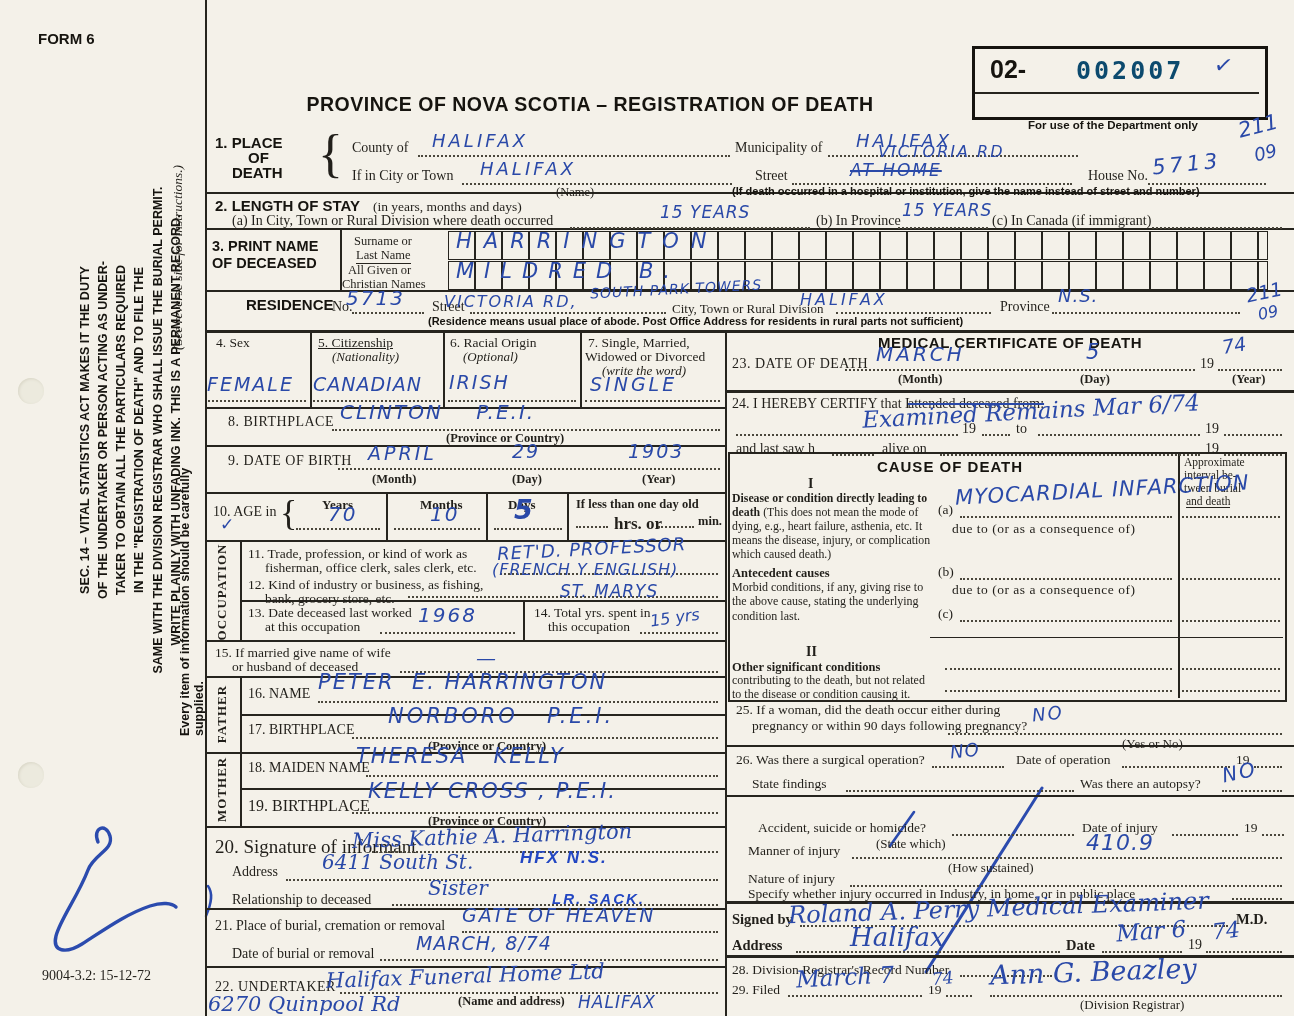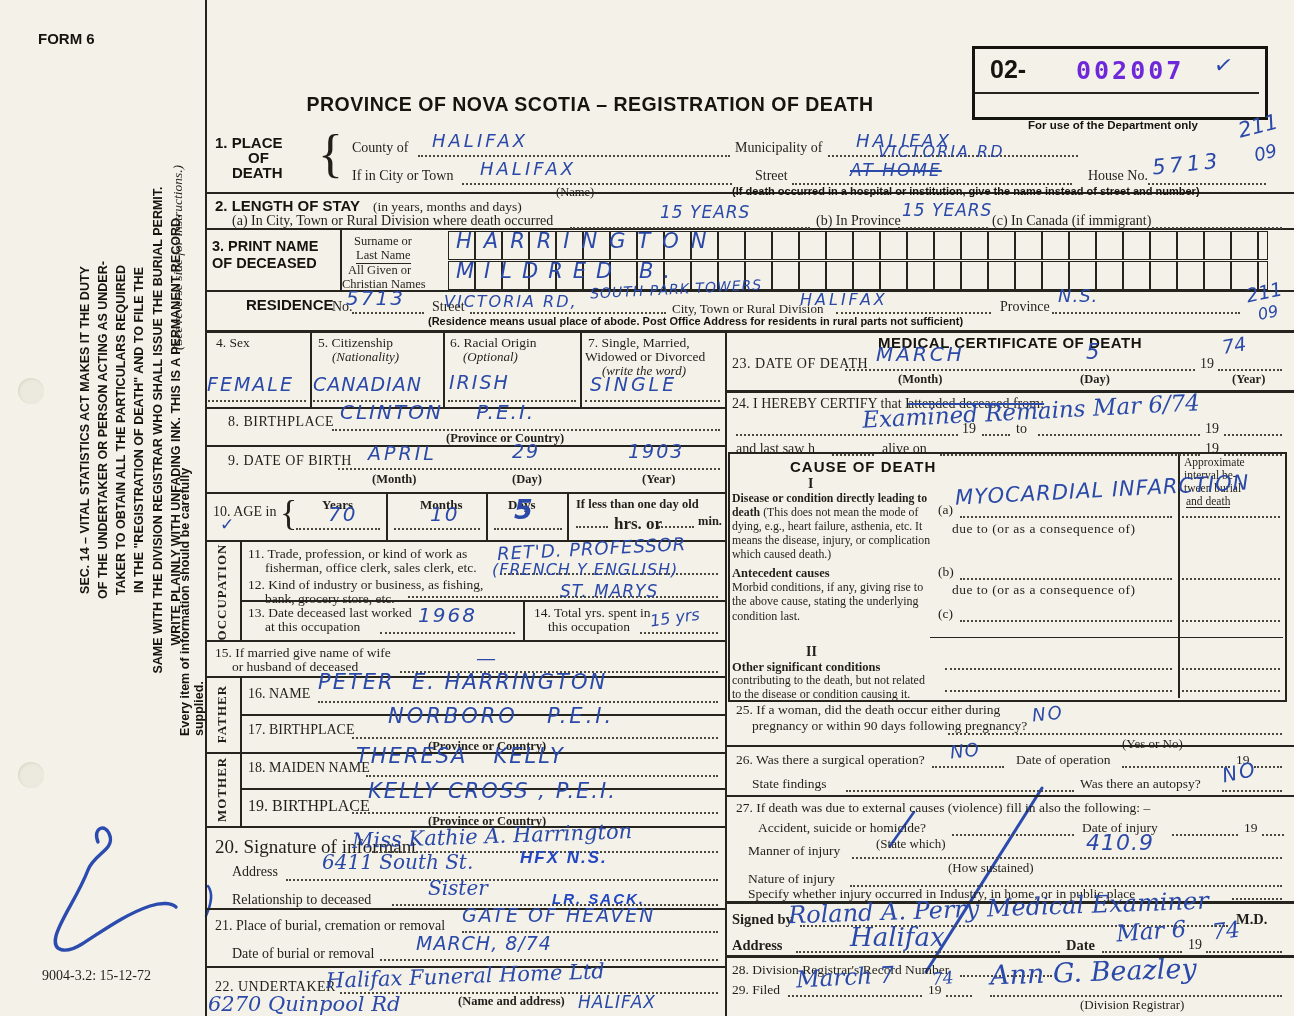--- a/index.html
+++ b/index.html
@@ -15,21 +15,21 @@
   .mk{font-family:"Liberation Sans",sans-serif;font-style:italic;font-weight:bold;color:#2246c2;white-space:pre;}
   .hl{position:absolute;background:#26241e;height:1.5px;}
   .vl{position:absolute;background:#26241e;width:1.5px;}
   .dl{position:absolute;height:0;border-bottom:2px dotted #4a473c;}
   .strike{text-decoration:line-through;text-decoration-color:#2a49a8;text-decoration-thickness:2px;}
   .vlab{position:absolute;transform:rotate(-90deg);font-family:"Liberation Serif",serif;
         font-weight:bold;letter-spacing:1px;font-size:13px;text-align:center;}
   .grid{position:absolute;border:1.6px solid #26241e;
         background-image:repeating-linear-gradient(90deg,transparent 0 25.4px,#26241e 25.4px 27px);}
   .hole{position:absolute;width:26px;height:26px;border-radius:50%;background:#eceade;box-shadow:inset 1px 1px 3px #d8d5c6;}
-  .stamp{font-family:"DejaVu Sans Mono",monospace;font-weight:bold;color:#6d28d9;letter-spacing:3px;}
+  .stamp{font-family:"DejaVu Sans Mono",monospace;font-weight:bold;color:#0c4a6e;letter-spacing:3px;}
 </style>
 </head>
 <body>
 
 <div class="paper">
 
   <svg class="abs" style="left:0;top:0;width:1294px;height:1016px;pointer-events:none" viewBox="0 0 1294 1016">
     <path d="M98 842 C 92 828, 106 822, 110 836 C 114 850, 94 854, 88 870 C 78 896, 60 920, 56 936 C 52 952, 66 954, 82 944 C 104 930, 126 914, 150 906 C 162 902, 172 903, 176 907" fill="none" stroke="#2b4bae" stroke-width="3.4" stroke-linecap="round"></path>
     <path d="M206 916 C 212 902, 213 893, 208 886" fill="none" stroke="#2b4bae" stroke-width="2.4" stroke-linecap="round"></path>
     <path d="M926 972 L 1042 788" fill="none" stroke="#2b4bae" stroke-width="3" stroke-linecap="round"></path>
@@ -165,21 +165,21 @@
   <div class="abs ser" style="left:1000px;top:299px;font-size:14px;">Province</div>
   <div class="dl" style="left:1052px;top:312px;width:188px;"></div>
   <div class="abs hw" style="left:1058px;top:285px;font-size:18px;letter-spacing:1px;">N.S.</div>
   <div class="abs sans b" style="left:428px;top:315px;font-size:11px;">(Residence means usual place of abode. Post Office Address for residents in rural parts not sufficient)</div>
   <div class="abs hw" style="left:1246px;top:281px;font-size:19px;transform:rotate(-12deg);">211</div>
   <div class="abs hw" style="left:1258px;top:303px;font-size:16px;transform:rotate(-12deg);">09</div>
 
   <div class="abs ser" style="left:216px;top:335px;font-size:13.5px;">4. Sex</div>
   <div class="abs hw" style="left:207px;top:373px;font-size:19px;letter-spacing:2px;">FEMALE</div>
   <div class="dl" style="left:208px;top:400px;width:98px;"></div>
-  <div class="abs ser" style="left:318px;top:335px;font-size:13.5px;">5. Citizenship</div>
+  <div class="abs ser" style="left:318px;top:335px;font-size:13.5px;text-decoration:underline;">5. Citizenship</div>
   <div class="abs ser i" style="left:332px;top:349px;font-size:13px;">(Nationality)</div>
   <div class="abs hw" style="left:313px;top:373px;font-size:19px;letter-spacing:1px;">CANADIAN</div>
   <div class="dl" style="left:313px;top:400px;width:126px;"></div>
   <div class="abs ser" style="left:450px;top:335px;font-size:13.5px;">6. Racial Origin</div>
   <div class="abs ser i" style="left:463px;top:349px;font-size:13px;">(Optional)</div>
   <div class="abs hw" style="left:449px;top:371px;font-size:19px;letter-spacing:2px;">IRISH</div>
   <div class="dl" style="left:448px;top:400px;width:128px;"></div>
   <div class="abs ser" style="left:588px;top:335px;font-size:13.5px;">7. Single, Married,</div>
   <div class="abs ser" style="left:585px;top:349px;font-size:13.5px;">Widowed or Divorced</div>
   <div class="abs ser i" style="left:602px;top:363px;font-size:13px;">(write the word)</div>
@@ -308,21 +308,21 @@
   <div class="dl" style="left:1038px;top:434px;width:162px;"></div>
   <div class="abs ser" style="left:1205px;top:421px;font-size:14px;">19</div>
   <div class="dl" style="left:1224px;top:434px;width:58px;"></div>
   <div class="abs ser" style="left:736px;top:441px;font-size:14px;">and last saw h</div>
   <div class="dl" style="left:832px;top:454px;width:42px;"></div>
   <div class="abs ser" style="left:882px;top:441px;font-size:14px;">alive on</div>
   <div class="dl" style="left:940px;top:454px;width:260px;"></div>
   <div class="abs ser" style="left:1205px;top:441px;font-size:14px;">19</div>
   <div class="dl" style="left:1224px;top:454px;width:58px;"></div>
 
-  <div class="abs sans b" style="left:790px;top:458px;width:320px;text-align:left;font-size:15px;letter-spacing:1px;">CAUSE OF DEATH</div>
+  <div class="abs sans b" style="left:790px;top:458px;width:320px;text-align:center;font-size:15px;letter-spacing:1px;">CAUSE OF DEATH</div>
   <div class="abs ser" style="left:1184px;top:456px;font-size:11.5px;line-height:1.2;">Approximate</div>
   <div class="abs ser" style="left:1184px;top:469px;font-size:11.5px;">interval be-</div>
   <div class="abs ser" style="left:1184px;top:482px;font-size:11.5px;">tween burial</div>
   <div class="abs ser" style="left:1186px;top:495px;font-size:11.5px;border-bottom:1px solid #26241e;">and death</div>
   <div class="abs ser b" style="left:808px;top:476px;font-size:14px;">I</div>
   <div class="abs" style="left:732px;top:492px;width:202px;font-size:11.8px;line-height:1.18;">
     <span class="ser b">Disease or condition directly leading to death</span>
     <span class="ser">(This does not mean the mode of dying, e.g., heart failure, asthenia, etc. It means the disease, injury, or complication which caused death.)</span>
   </div>
   <div class="abs ser" style="left:938px;top:502px;font-size:13.5px;">(a)</div>
@@ -359,21 +359,20 @@
   <div class="abs ser" style="left:1016px;top:752px;font-size:13.5px;">Date of operation</div>
   <div class="dl" style="left:1122px;top:766px;width:108px;"></div>
   <div class="abs ser" style="left:1236px;top:752px;font-size:13.5px;">19</div>
   <div class="dl" style="left:1254px;top:766px;width:28px;"></div>
   <div class="abs ser" style="left:752px;top:776px;font-size:13.5px;">State findings</div>
   <div class="dl" style="left:846px;top:790px;width:228px;"></div>
   <div class="abs ser" style="left:1080px;top:776px;font-size:13.5px;">Was there an autopsy?</div>
   <div class="dl" style="left:1222px;top:790px;width:60px;"></div>
   <div class="abs hw" style="left:1222px;top:760px;font-size:20px;letter-spacing:2px;transform:rotate(-12deg);">NO</div>
 
-  <div class="abs ser" style="left:736px;top:800px;font-size:13.5px;">27. If death was due to external causes (violence) fill in also the following: –</div>
   <div class="abs ser" style="left:758px;top:820px;font-size:13.5px;">Accident, suicide or homicide?</div>
   <div class="dl" style="left:952px;top:834px;width:122px;"></div>
   <div class="abs ser" style="left:1082px;top:820px;font-size:13.5px;">Date of injury</div>
   <div class="dl" style="left:1172px;top:834px;width:66px;"></div>
   <div class="abs ser" style="left:1244px;top:820px;font-size:13.5px;">19</div>
   <div class="dl" style="left:1262px;top:834px;width:22px;"></div>
   <div class="abs ser" style="left:876px;top:836px;font-size:13px;">(State which)</div>
   <div class="abs ser" style="left:748px;top:843px;font-size:13.5px;">Manner of injury</div>
   <div class="dl" style="left:852px;top:857px;width:430px;"></div>
   <div class="abs hw" style="left:1086px;top:830px;font-size:22px;letter-spacing:1px;">410.9</div>

